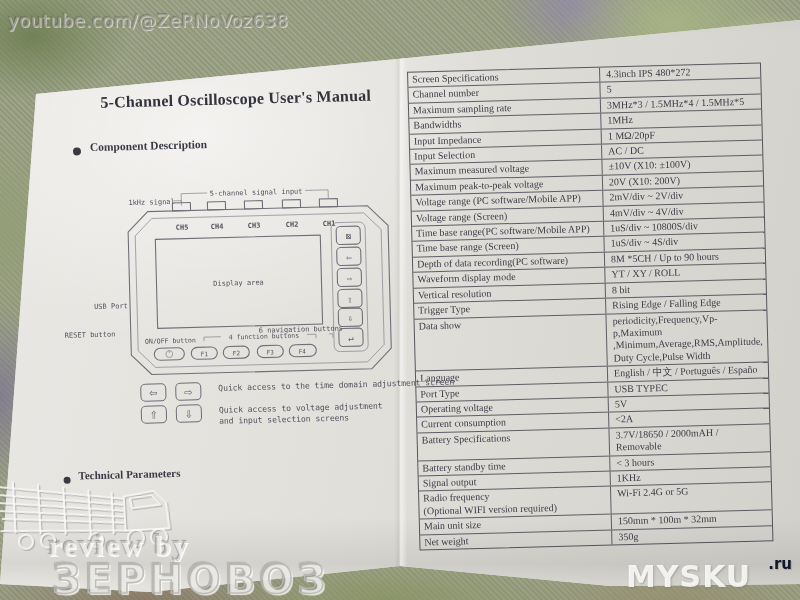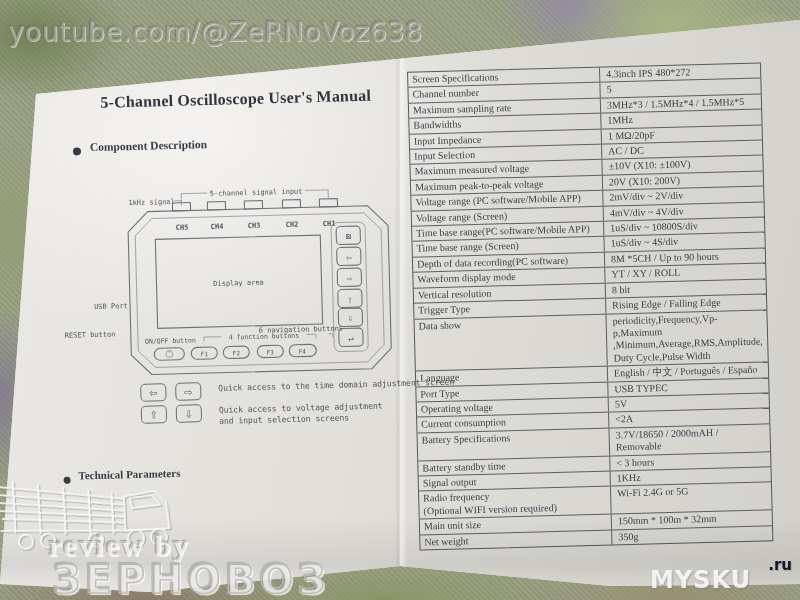--- a/index.html
+++ b/index.html
@@ -48,38 +48,38 @@
     font-size:8px;line-height:10.5px;color:#52525e;white-space:pre-line;}
   
   .specs{position:absolute;left:413px;top:72px;width:352px;
     border:1px solid rgba(62,62,74,0.85);}
   .srow{display:flex;border-bottom:1px solid rgba(62,62,74,0.8);}
   .srow:last-child{border-bottom:none;}
   .scell{font-size:10px;line-height:12.4px;padding:1px 4px;white-space:pre-line;color:#3b3b47;}
   .slabel{flex:0 0 52%;border-right:1px solid rgba(62,62,74,0.8);}
   .svalue{flex:1;padding-left:6px;}
   
-  .wm-youtube{position:absolute;left:8px;top:16px;
-    font-family:"DejaVu Sans", sans-serif;font-size:27px;letter-spacing:0.5px;
+  .wm-youtube{position:absolute;left:8px;top:10px;
+    font-family:"DejaVu Sans", sans-serif;font-size:18px;letter-spacing:0.5px;
     color:rgba(158,156,148,0.9);
     text-shadow:1px 1px 0 rgba(255,255,255,0.55), -1px -1px 1px rgba(70,70,70,0.35);}
   .wm-truck{position:absolute;left:-6px;top:448px;transform:rotate(-3deg);
     filter:drop-shadow(1.5px 1.5px 0 rgba(100,100,100,0.5));}
   .wm-review{position:absolute;left:48px;top:528px;
     font-family:Liberation Serif, serif;font-weight:bold;font-size:30px;letter-spacing:2px;
     color:rgba(226,224,219,0.5);
     text-shadow:1.5px 1.5px 0 rgba(255,255,255,0.85), -1px -1px 1px rgba(110,110,110,0.55);}
   .wm-zernovoz{position:absolute;left:52px;top:556px;
     font-family:"DejaVu Sans", sans-serif;font-weight:bold;font-size:40px;letter-spacing:4px;
     color:rgba(220,218,213,0.25);
     -webkit-text-stroke:1.6px rgba(186,184,179,0.9);
     text-shadow:2px 2px 1px rgba(255,255,255,0.8), -1px -1px 1px rgba(110,110,110,0.45);}
   .wm-mysku{position:absolute;right:8px;bottom:6px;
     font-family:"DejaVu Sans", sans-serif;font-weight:bold;}
-  .wm-mysku .brand{font-size:24px;letter-spacing:1px;color:rgba(255,255,255,0.85);
+  .wm-mysku .brand{font-size:30px;letter-spacing:1px;color:rgba(255,255,255,0.85);
     text-shadow:1px 1px 2px rgba(120,120,110,0.5);}
   .wm-mysku .tld{font-size:15px;color:#0f172a;vertical-align:18px;margin-left:17px;
     text-shadow:1px 1px 1px rgba(120,120,90,0.4);}
 </style>
 </head>
 <body>
 
 <div class="paper"></div>
 
 <div class="content">

